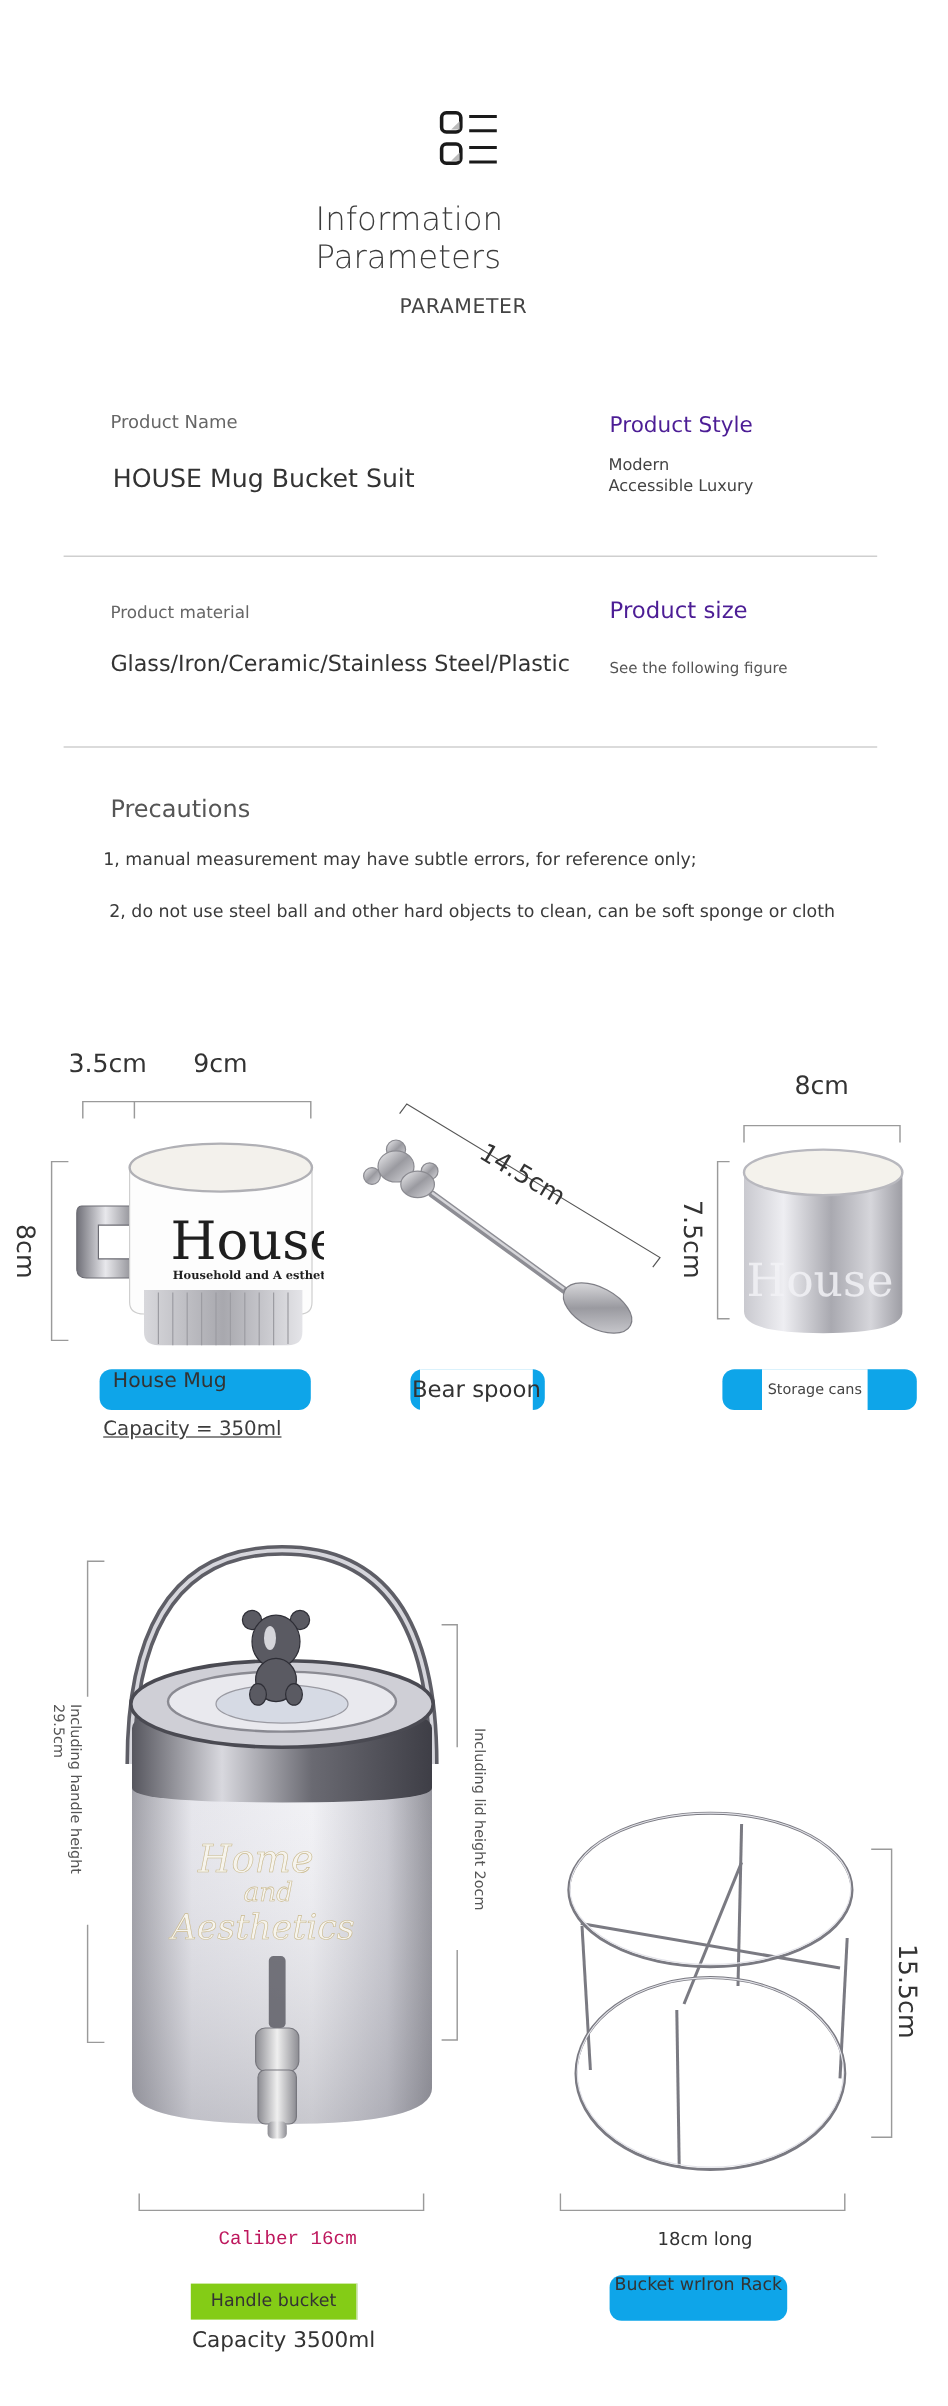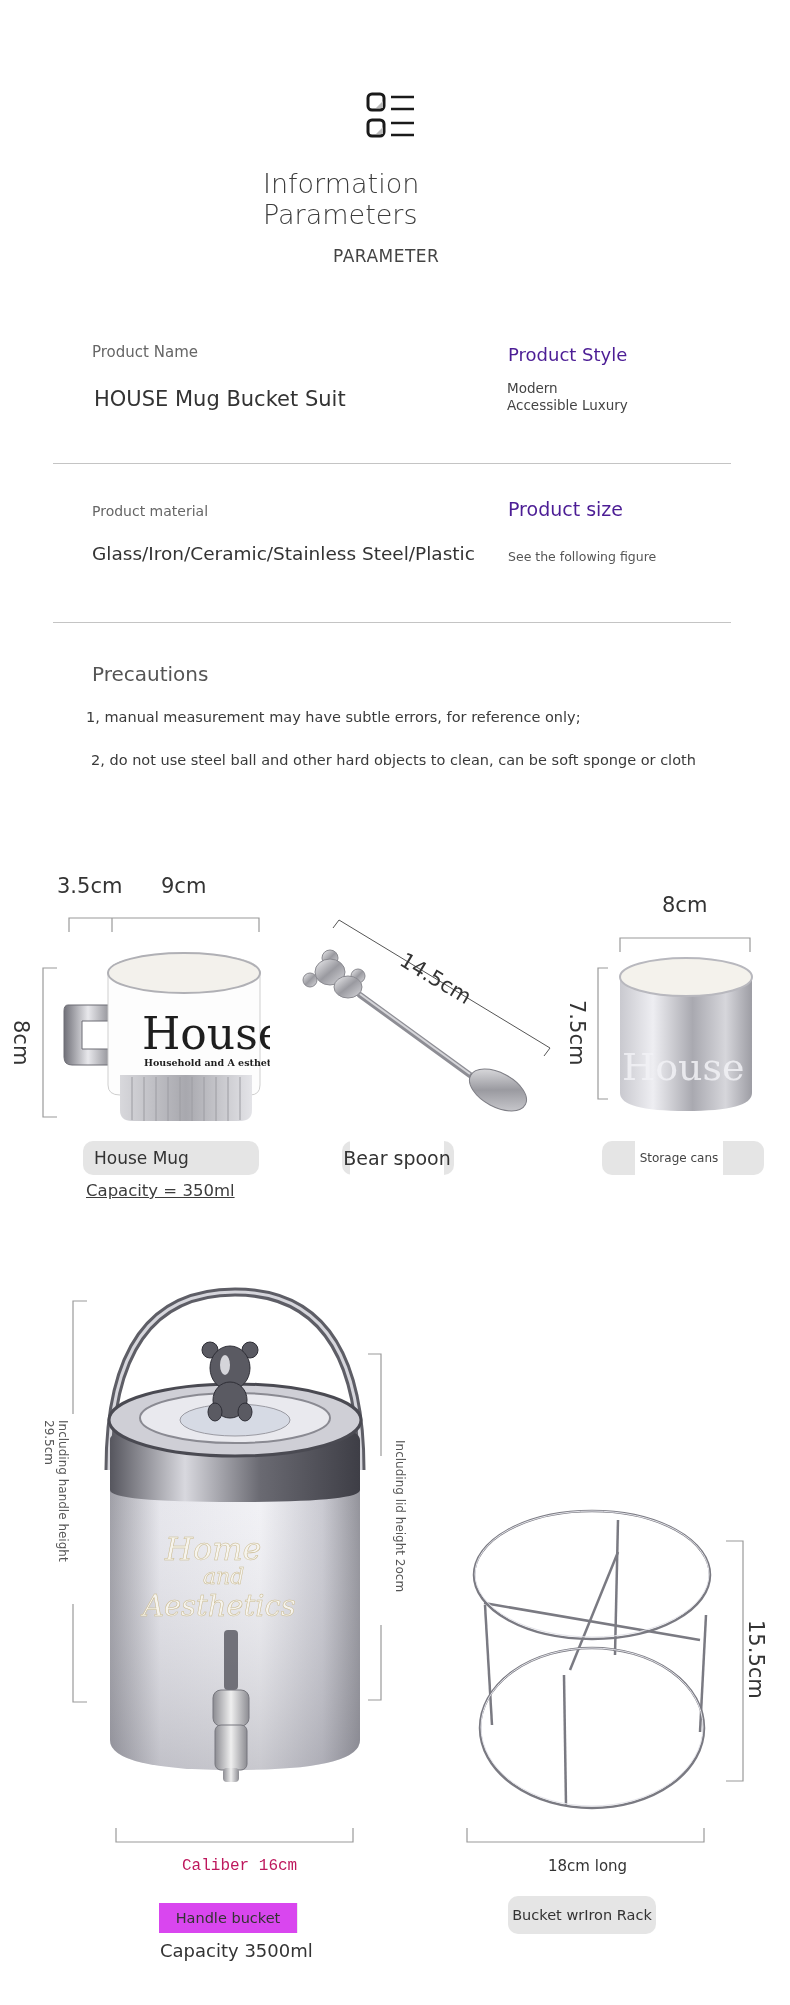--- a/index.html
+++ b/index.html
@@ -12,21 +12,21 @@
   .lbl-sm{font-size:15px;color:#666;}
   .lbl-md{font-size:18px;color:#4c1d95;}
   .val-lg{font-size:21px;color:#333;}
   .val-md{font-size:18.5px;color:#333;}
   .val-sm{font-size:13.5px;color:#444;line-height:17px;}
   .val-xs{font-size:12.5px;color:#555;}
   .hr{left:53px;width:678px;height:1px;background:#c4c4c4;}
   .prec-title{left:92px;top:662px;font-size:20px;color:#555;}
   .prec-item{font-size:14.5px;color:#3a3a3a;}
   .dim-text{font-size:21px;color:#333;}
-  .pill{background:#e5e5e5;border-radius:10px;height:34px;display:flex;align-items:center;}
+  .pill{background:#0ea5e9;border-radius:10px;height:34px;display:flex;}
   .pill-inner{background:#fff;height:34px;display:flex;align-items:center;justify-content:center;}
   .cap{font-size:16.5px;color:#3c3c3c;}
   .vtext{writing-mode:vertical-rl;font-size:12px;color:#555;line-height:14px;}
   svg{display:block;}
 </style>
 </head>
 <body>
 
 <div class="abs icon-list">
   <svg width="50" height="50" viewBox="0 0 50 50">
@@ -245,21 +245,21 @@
     <rect x="129" y="360" width="14" height="60" rx="4" fill="#55555e" opacity="0.8"></rect>
     <rect x="118" y="420" width="36" height="36" rx="8" fill="url(#tapG)" stroke="#77777e"></rect>
     <rect x="120" y="455" width="32" height="45" rx="6" fill="url(#tapG)" stroke="#77777e"></rect>
     <rect x="128" y="498" width="16" height="14" rx="4" fill="url(#tapG)"></rect>
   </svg>
 </div>
 <svg class="abs" style="left:115px;top:1827px;" width="240" height="20">
   <path d="M1 1 V15 H238 V1" fill="none" stroke="#9a9a9a" stroke-width="1.2"></path>
 </svg>
 <div class="abs t" style="left:182px;top:1857px;font-size:16px;color:#be185d;font-family:Liberation Mono, monospace;">Caliber 16cm</div>
-<div class="abs" style="left:159px;top:1903px;width:138px;height:30px;display:flex;align-items:center;justify-content:center;background:#d946ef;border-right:1.5px solid #ececec;">
+<div class="abs" style="left:159px;top:1903px;width:138px;height:30px;display:flex;align-items:center;justify-content:center;background:#84cc16;border-right:1.5px solid #ececec;">
   <span class="t" style="font-size:14.5px;color:#333;">Handle bucket</span>
 </div>
 <div class="abs t" style="left:160px;top:1940px;font-size:18px;color:#333;">Capacity 3500ml</div>
 
 <div class="abs" style="left:440px;top:1470px;width:350px;height:350px;">
   <svg class="abs" style="left:0;top:0;" width="350" height="350">
     <path d="M286 71 H303 V311 H286" fill="none" stroke="#9a9a9a" stroke-width="1.2"></path>
   </svg>
   <div class="abs vtext" style="left:304px;top:150px;font-size:21px;color:#333;line-height:24px;">15.5cm</div>
   <svg class="abs" style="left:0;top:0;" width="350" height="350">

